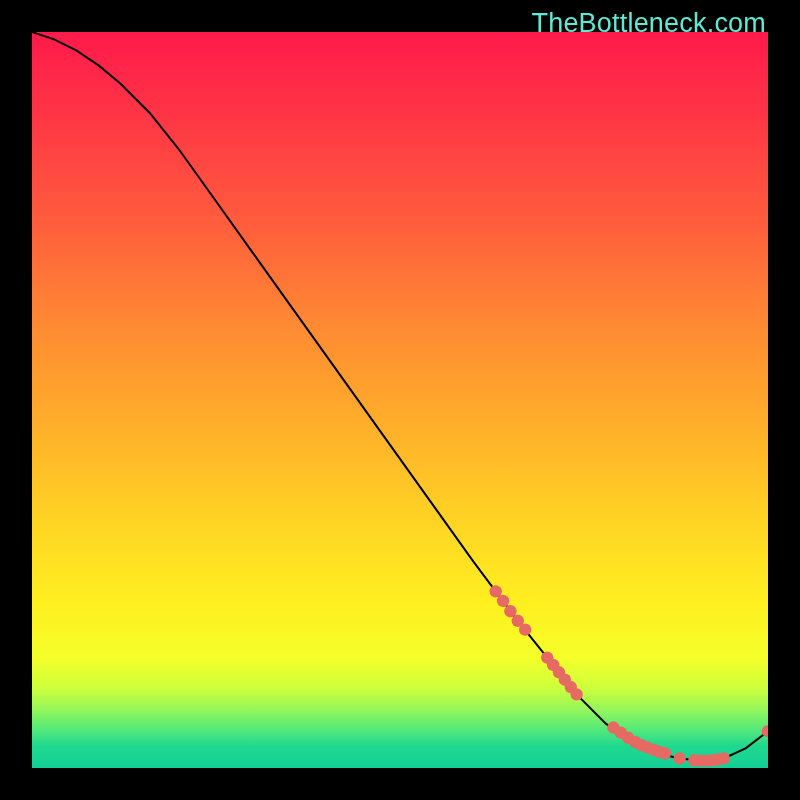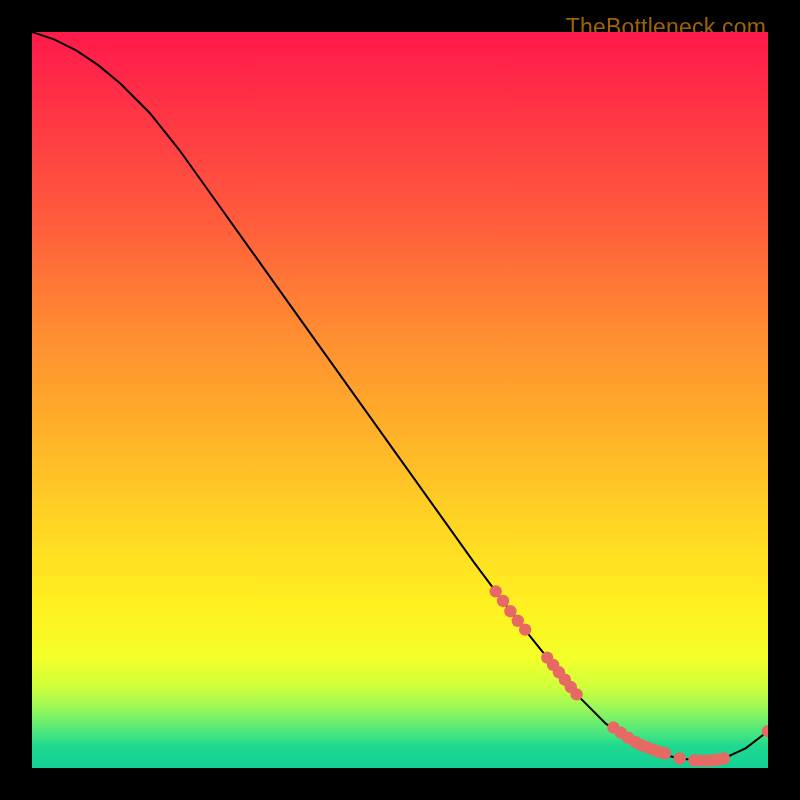--- a/index.html
+++ b/index.html
@@ -44,24 +44,24 @@
       #1fd98f 97%,
       #14cf95 100%
     );
   }
   .curve-svg {
     position: absolute;
     inset: 0;
   }
   .watermark {
     position: absolute;
-    top: 14px;
+    top: 8px;
     right: 34px;
-    color: #a16207;
-    font-size: 23px;
+    color: #5eead4;
+    font-size: 27px;
     letter-spacing: 0.2px;
     user-select: none;
   }
 </style>
 </head>
 <body>
 
 <div class="stage">
 
   <div class="watermark">TheBottleneck.com</div>

